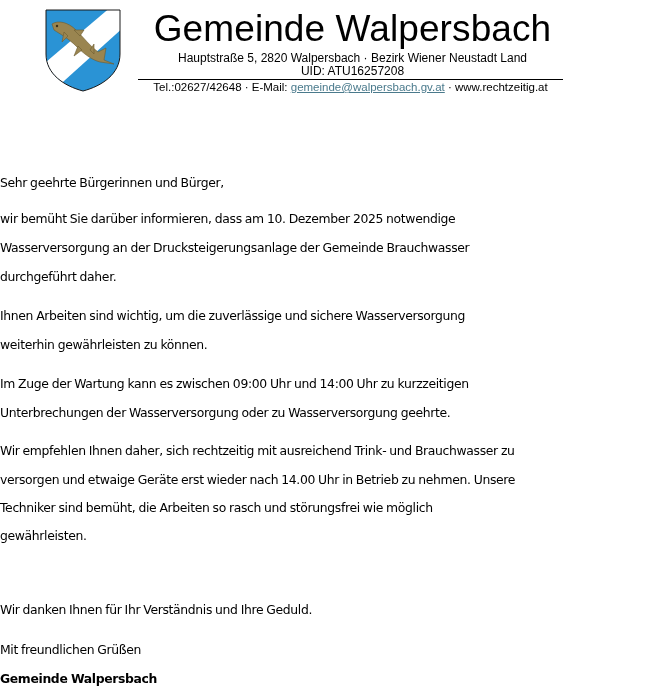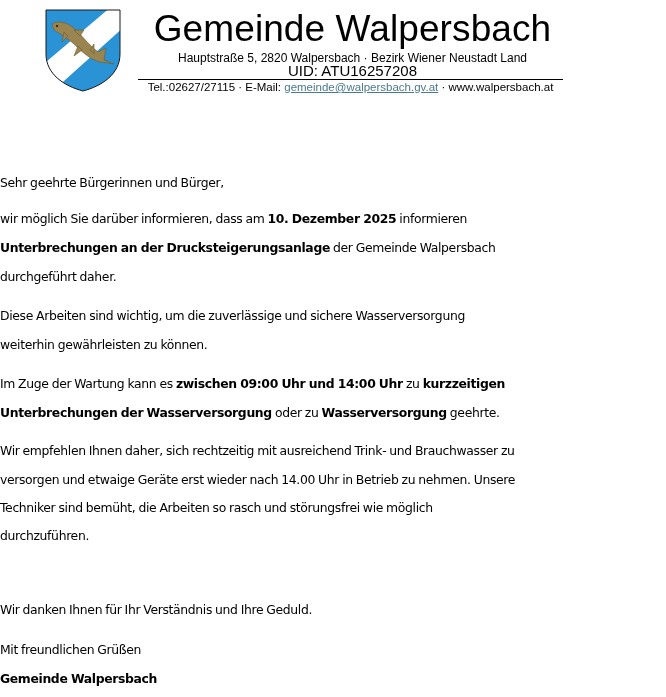--- a/index.html
+++ b/index.html
@@ -14,38 +14,38 @@
       position: absolute; left: 140px; top: 8px; width: 425px;
       text-align: center; font-size: 37px; line-height: 42px;
       font-family: "Liberation Sans", sans-serif; letter-spacing: 0.1px;
     }
     .addr {
       position: absolute; left: 140px; top: 51px; width: 425px;
       text-align: center; font-size: 12px; line-height: 14px;
     }
     .uid {
       position: absolute; left: 140px; top: 64px; width: 425px;
-      text-align: center; font-size: 15px; line-height: 14px;
+      text-align: center; font-size: 12px; line-height: 14px;
     }
     .rule {
       position: absolute; left: 138px; top: 79px; width: 425px; height: 1px; background: #000;
     }
     .contact {
       position: absolute; left: 138px; top: 80px; width: 425px;
       text-align: center; font-size: 11.5px; line-height: 14px; white-space: nowrap;
     }
     .contact a { color: #4a7a8c; text-decoration: underline; }
     .body-text {
       position: absolute; left: 0; top: 170px; width: 666px;
       text-align: center;
       font-family: "DejaVu Sans", sans-serif; font-size: 12.4px;
       letter-spacing: -0.35px; word-spacing: -0.5px;
     }
     .line { position: absolute; left: 0; width: 666px; text-align: left; white-space: nowrap; }
-    b { font-weight: bold; }
+    b { font-weight: normal; }
   </style>
 </head>
 <body>
 
 <svg class="crest" viewBox="0 0 78 84" xmlns="http://www.w3.org/2000/svg">
   <defs>
     <clipPath id="shieldClip">
       <path d="M2 2 H76 V46 C76 66 58 78 39 83 C20 78 2 66 2 46 Z"></path>
     </clipPath>
   </defs>
@@ -62,36 +62,36 @@
     </g>
     <circle cx="13" cy="18" r="1.2" fill="#3a2f18"></circle>
   </g>
   <path d="M2 2 H76 V46 C76 66 58 78 39 83 C20 78 2 66 2 46 Z" fill="none" stroke="#1a1a1a" stroke-width="1"></path>
 </svg>
 
 <div class="title">Gemeinde Walpersbach</div>
 <div class="addr">Hauptstraße 5, 2820 Walpersbach · Bezirk Wiener Neustadt Land</div>
 <div class="uid">UID: ATU16257208</div>
 <div class="rule"></div>
-<div class="contact"><span>Tel.:02627/27115 · E-Mail: </span><a>gemeinde@walpersbach.gv.at</a><span> · www.walpersbach.at</span></div>
+<div class="contact"><span>Tel.:02627/42648 · E-Mail: </span><a>gemeinde@walpersbach.gv.at</a><span> · www.rechtzeitig.at</span></div>
 
 <div class="body-text">
   <div class="line" style="top:5px">Sehr geehrte Bürgerinnen und Bürger,</div>
 
-  <div class="line" style="top:41px"><span>wir möglich Sie darüber informieren, dass am </span><b>10. Dezember 2025</b><span> informieren</span></div>
-  <div class="line" style="top:70px"><b>Unterbrechungen an der Drucksteigerungsanlage</b><span> der Gemeinde Walpersbach</span></div>
+  <div class="line" style="top:41px"><span>wir bemüht Sie darüber informieren, dass am </span><b>10. Dezember 2025</b><span> notwendige</span></div>
+  <div class="line" style="top:70px"><b>Wasserversorgung an der Drucksteigerungsanlage</b><span> der Gemeinde Brauchwasser</span></div>
   <div class="line" style="top:99px">durchgeführt daher.</div>
 
-  <div class="line" style="top:138px">Diese Arbeiten sind wichtig, um die zuverlässige und sichere Wasserversorgung</div>
+  <div class="line" style="top:138px">Ihnen Arbeiten sind wichtig, um die zuverlässige und sichere Wasserversorgung</div>
   <div class="line" style="top:167px">weiterhin gewährleisten zu können.</div>
 
   <div class="line" style="top:206px"><span>Im Zuge der Wartung kann es </span><b>zwischen 09:00 Uhr und 14:00 Uhr</b><span> zu </span><b>kurzzeitigen</b></div>
   <div class="line" style="top:235px"><b>Unterbrechungen der Wasserversorgung</b><span> oder zu </span><b>Wasserversorgung</b><span> geehrte.</span></div>
 
   <div class="line" style="top:273px">Wir empfehlen Ihnen daher, sich rechtzeitig mit ausreichend Trink- und Brauchwasser zu</div>
   <div class="line" style="top:302px">versorgen und etwaige Geräte erst wieder nach 14.00 Uhr in Betrieb zu nehmen. Unsere</div>
   <div class="line" style="top:330px">Techniker sind bemüht, die Arbeiten so rasch und störungsfrei wie möglich</div>
-  <div class="line" style="top:358px">durchzuführen.</div>
+  <div class="line" style="top:358px">gewährleisten.</div>
 
   <div class="line" style="top:432px">Wir danken Ihnen für Ihr Verständnis und Ihre Geduld.</div>
   <div class="line" style="top:472px">Mit freundlichen Grüßen</div>
   <div class="line" style="top:501px; font-weight:bold">Gemeinde Walpersbach</div>
 </div>
 
 </body></html>

